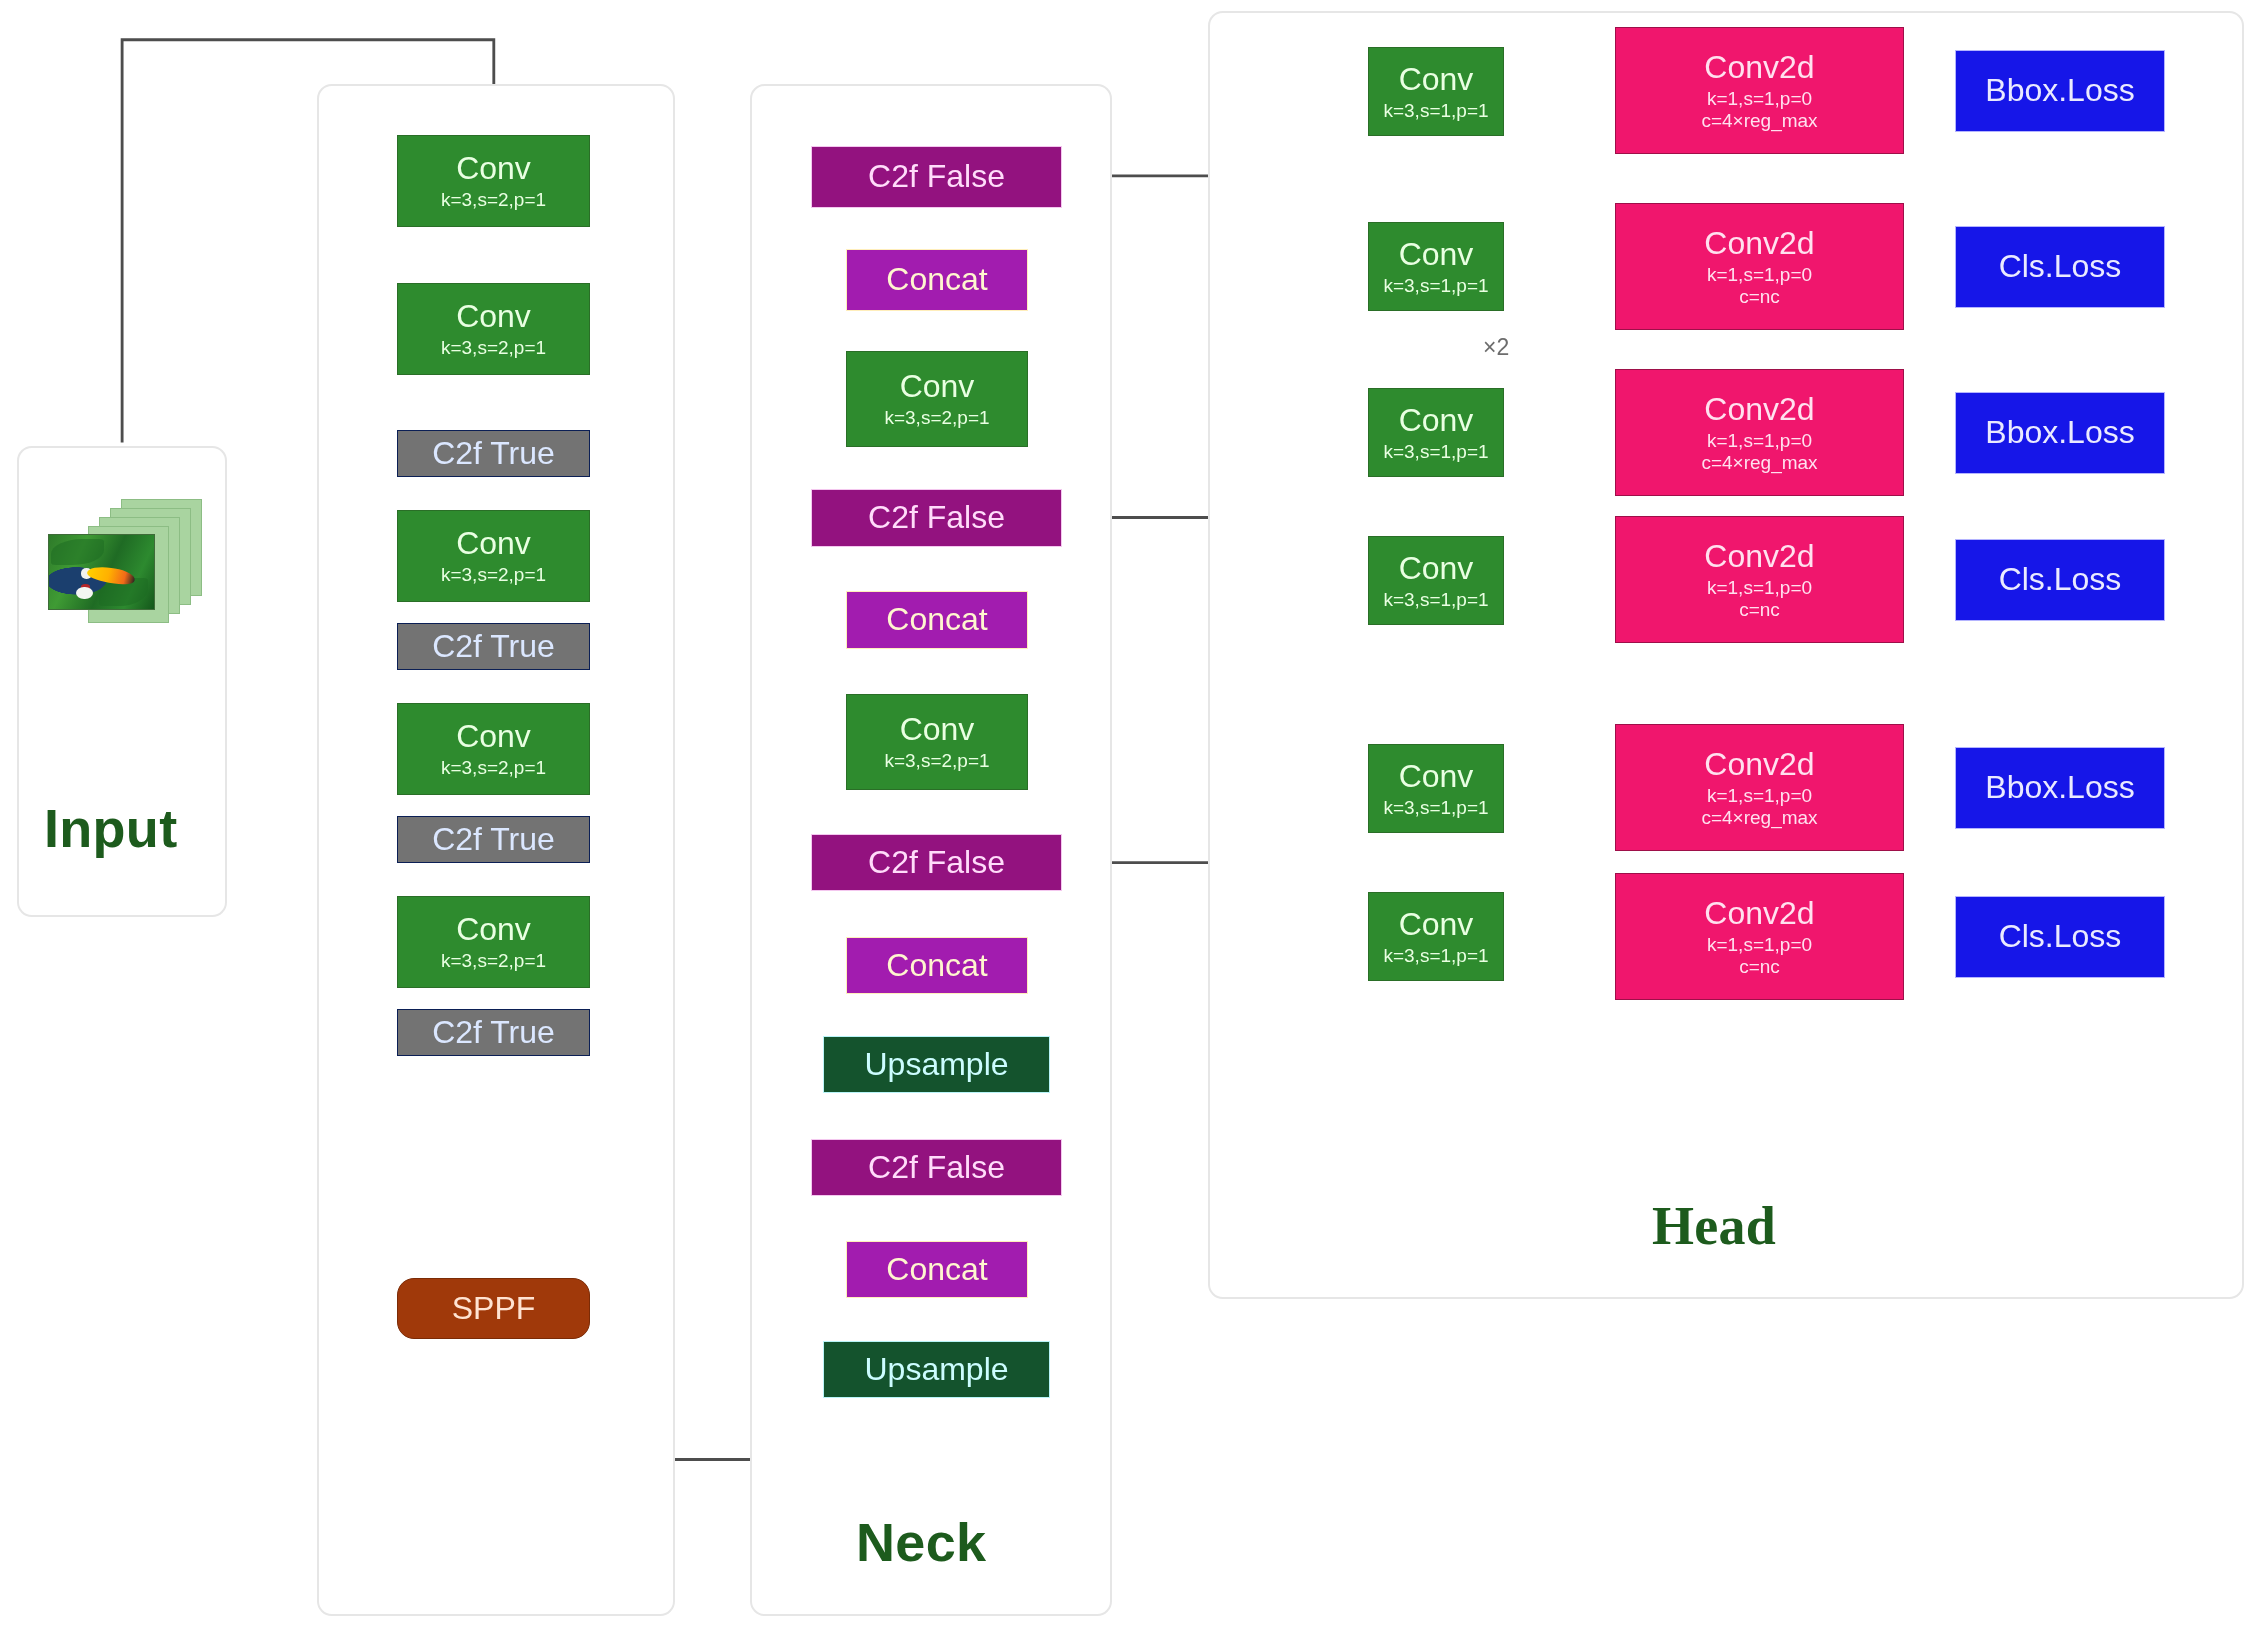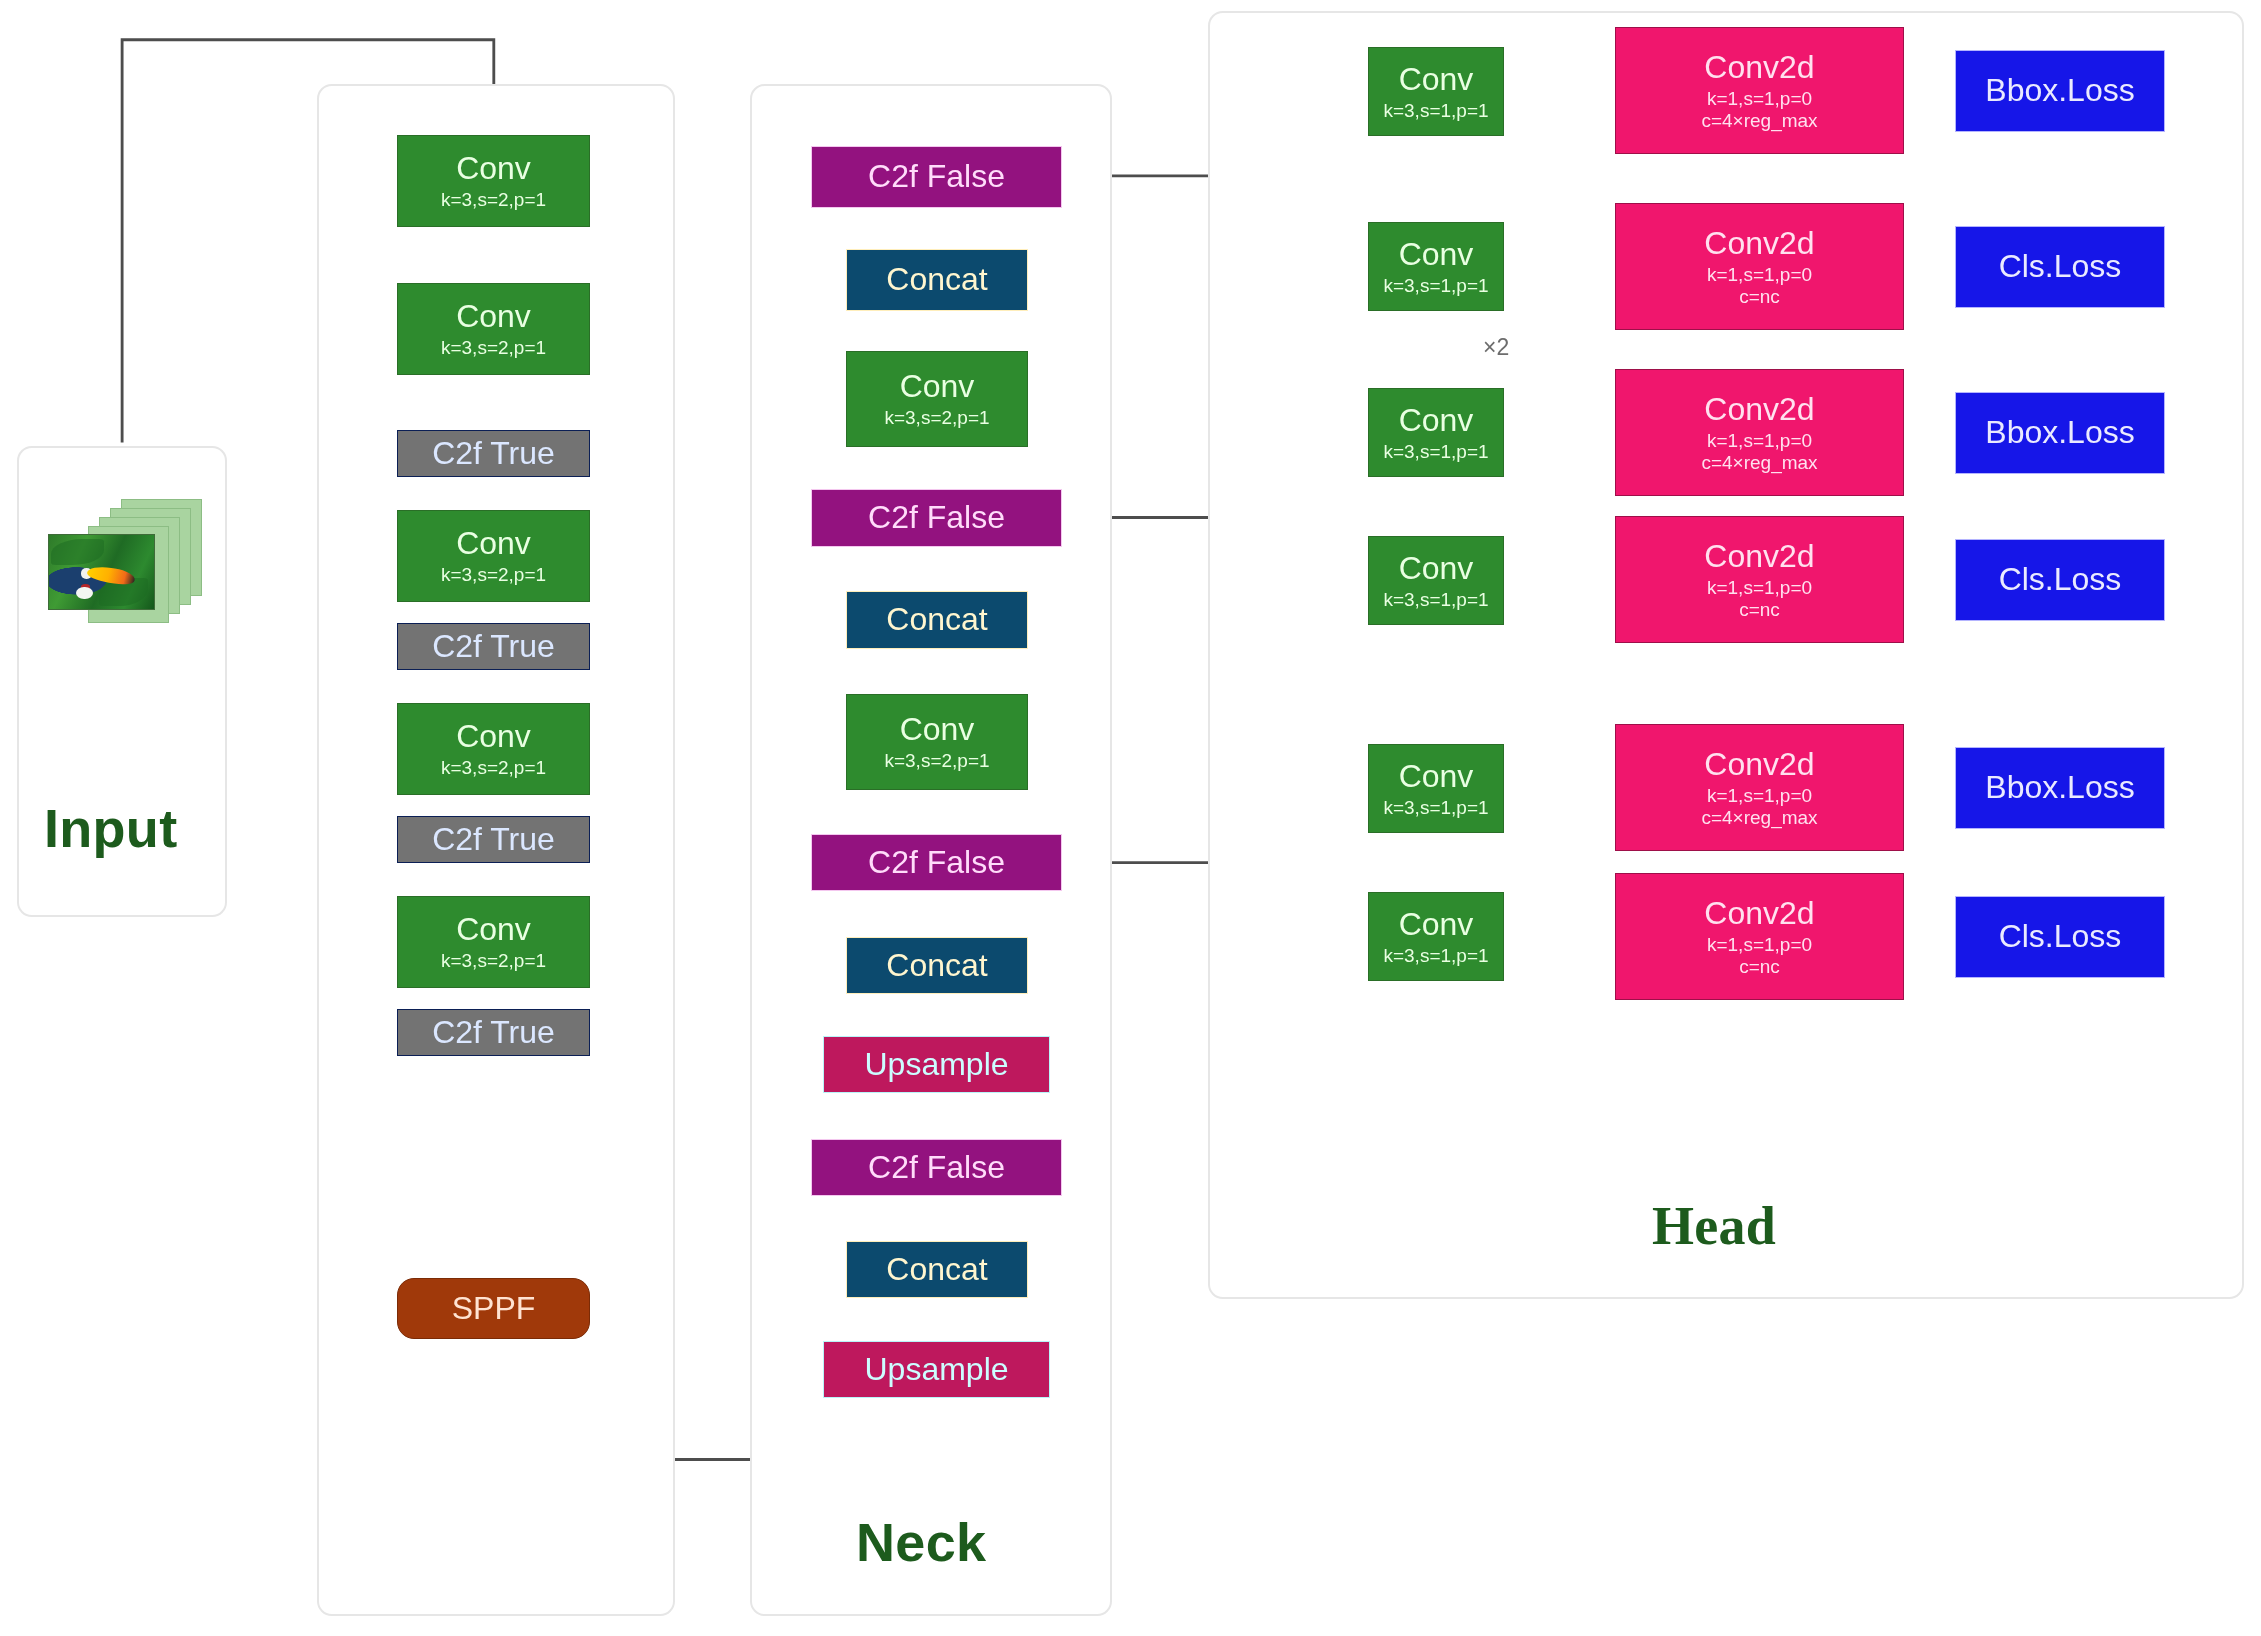--- a/index.html
+++ b/index.html
@@ -18,22 +18,22 @@
   .node{position:absolute;box-sizing:border-box;display:flex;flex-direction:column;
         align-items:center;justify-content:center;text-align:center;line-height:1.12;
         border-style:solid;border-width:1.7px;}
   .node .t1{font-size:32px;}
   .node .t2{font-size:19px;margin-top:2.3px;}
   .node .t3{font-size:19px;margin-top:0.6px;}
 
   .n-conv   {background:#2e8b2e;border-color:#2a6e27;color:#e9ffe2;}
   .n-c2ft   {background:#737373;border-color:#0b1f55;color:#dbe7ff;text-align:center;}
   .n-c2ff   {background:#93127f;border-color:#f4c7ef;color:#ffdcfa;}
-  .n-concat {background:#0c4a6e;border-color:#ffeebb;color:#fff6cf;}
-  .n-ups    {background:#be185d;border-color:#b8f4f8;color:#ccfdff;}
+  .n-concat {background:#a21caf;border-color:#ffeebb;color:#fff6cf;}
+  .n-ups    {background:#14532d;border-color:#b8f4f8;color:#ccfdff;}
   .n-sppf   {background:#a0390a;border-color:#7b2b06;color:#ffe3d2;}
   .n-conv2d {background:#f0166d;border-color:#9e0f49;color:#ffe1ef;}
   .n-loss   {background:#1616e8;border-color:#b4b4ff;color:#eaeaff;}
 
   .xmark{position:absolute;color:#6d6d6d;font-size:23px;}
 
   
   .stack{position:absolute;}
   .sheet{position:absolute;background:#a9d4a0;border:1.1px solid #8cbd84;}
   .photo{position:absolute;border:1.1px solid #3f6b39;overflow:hidden;

